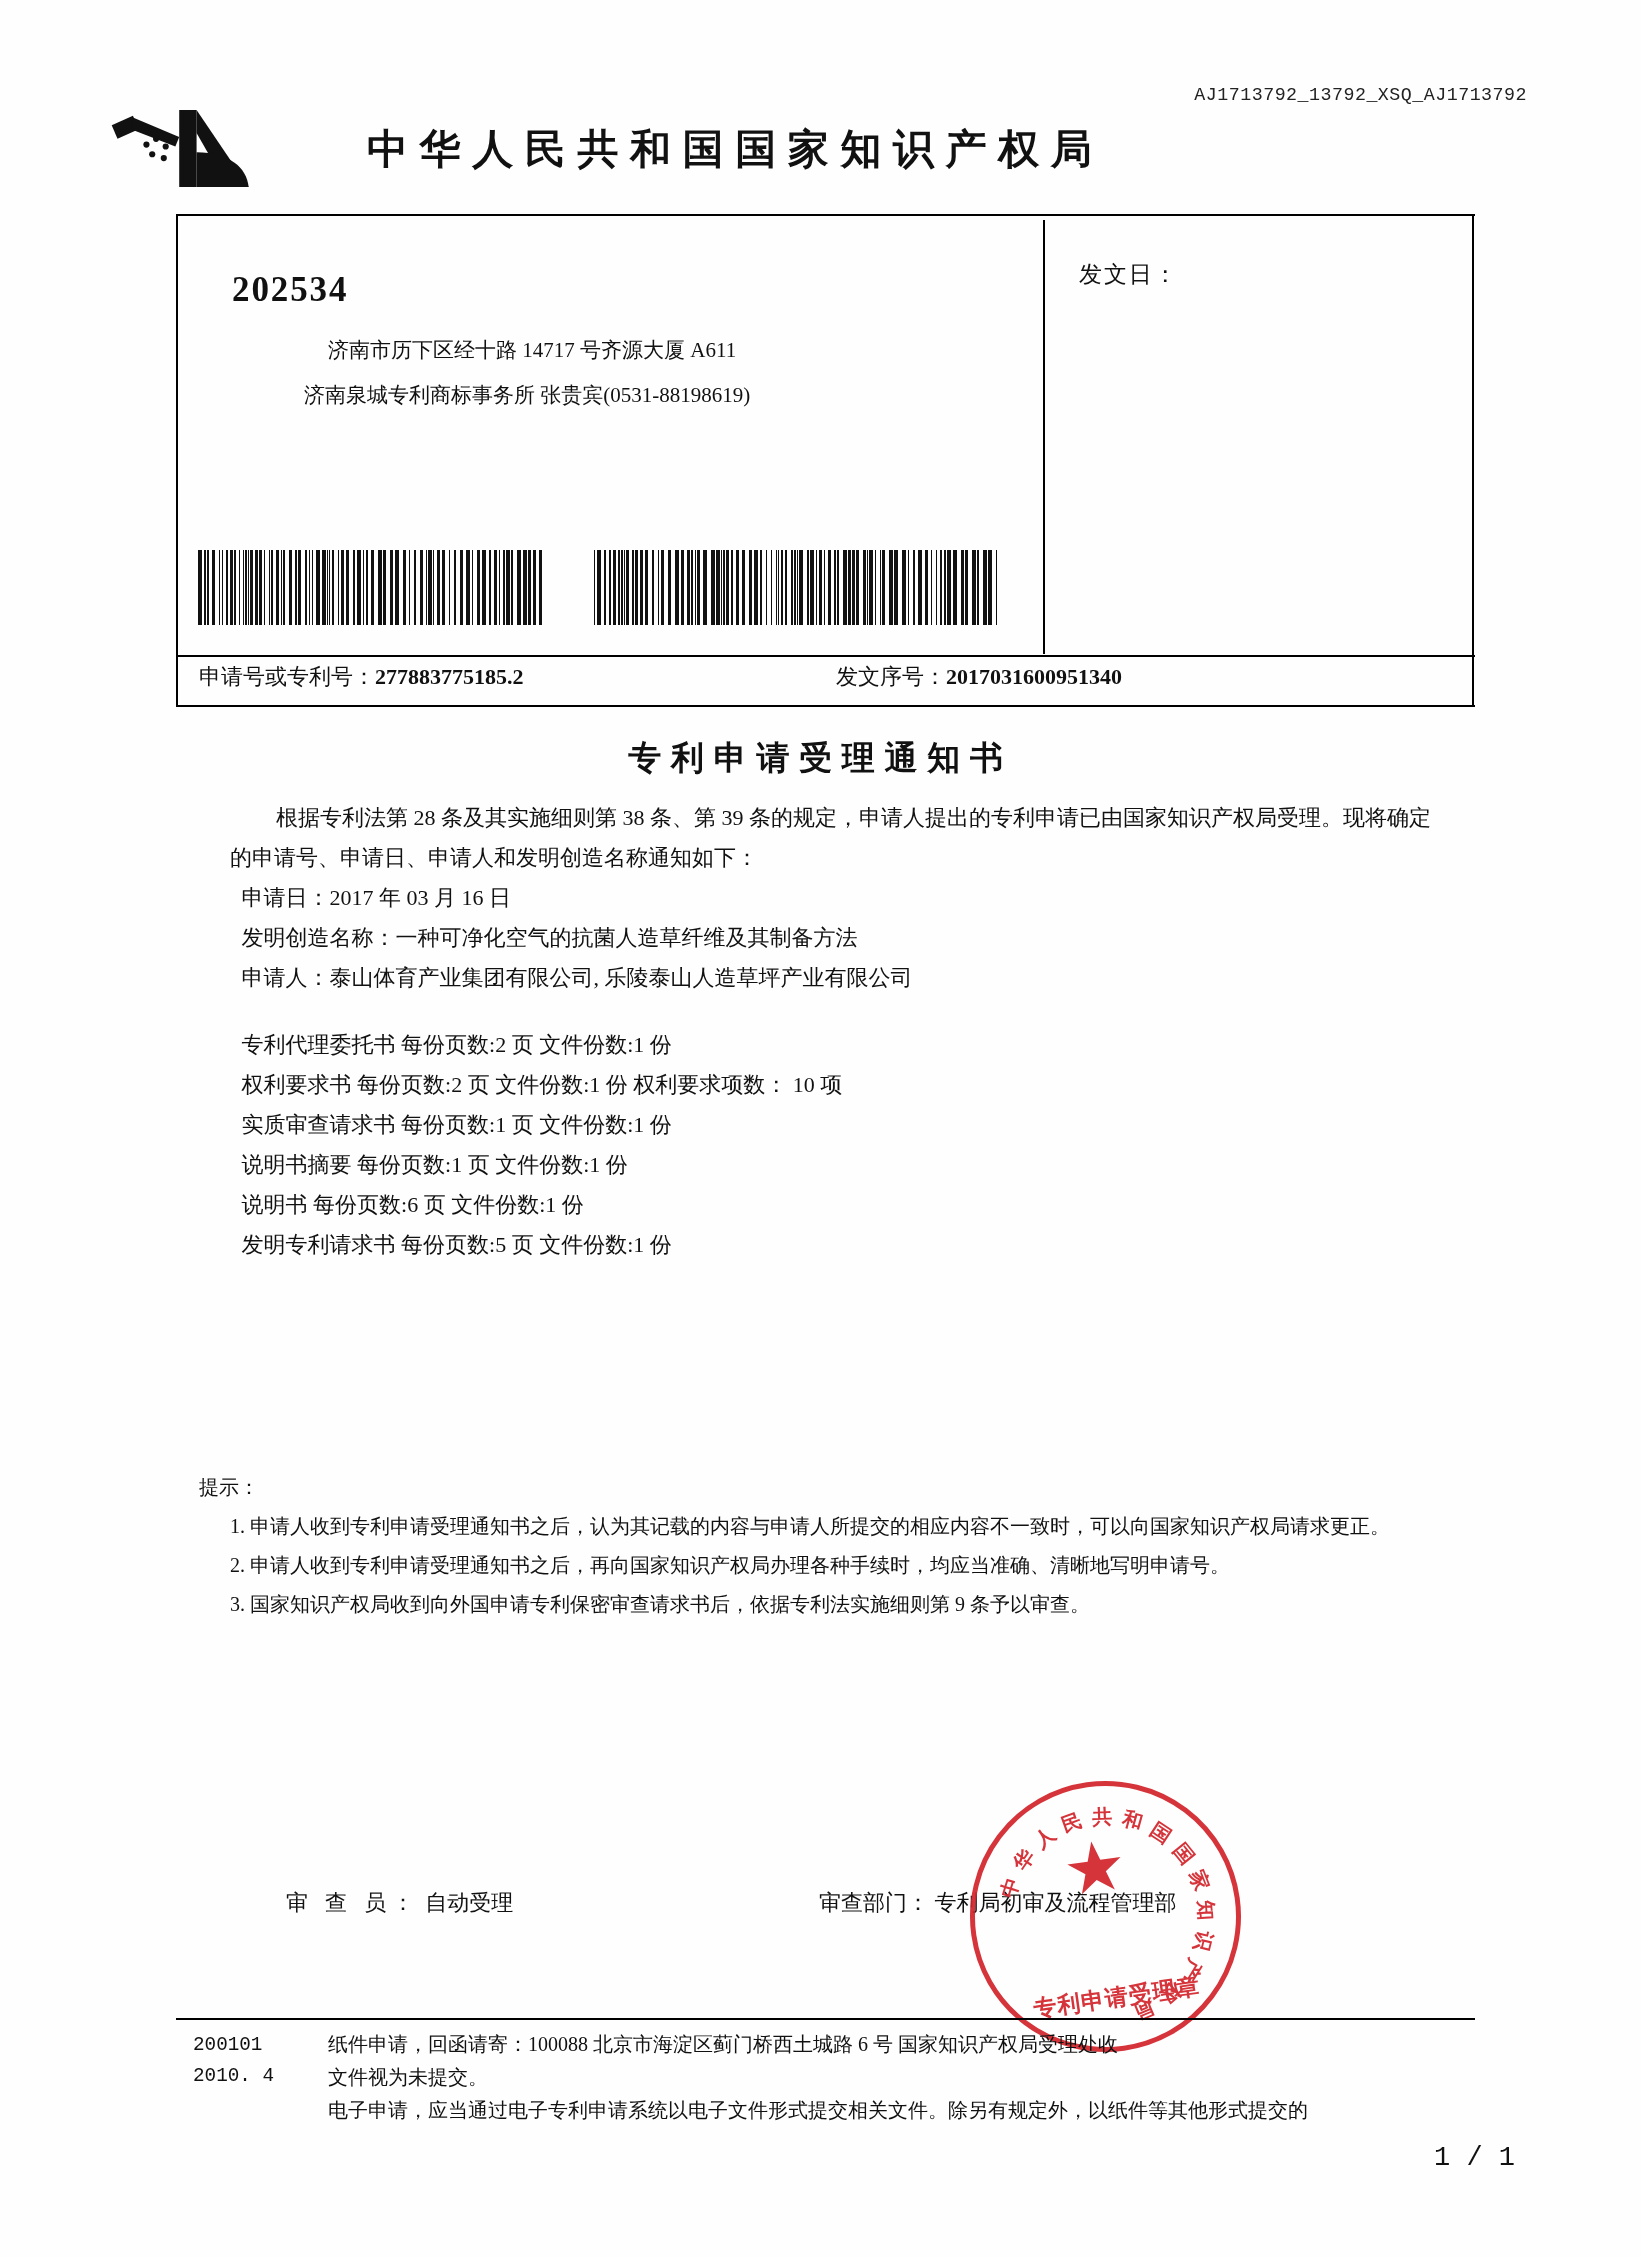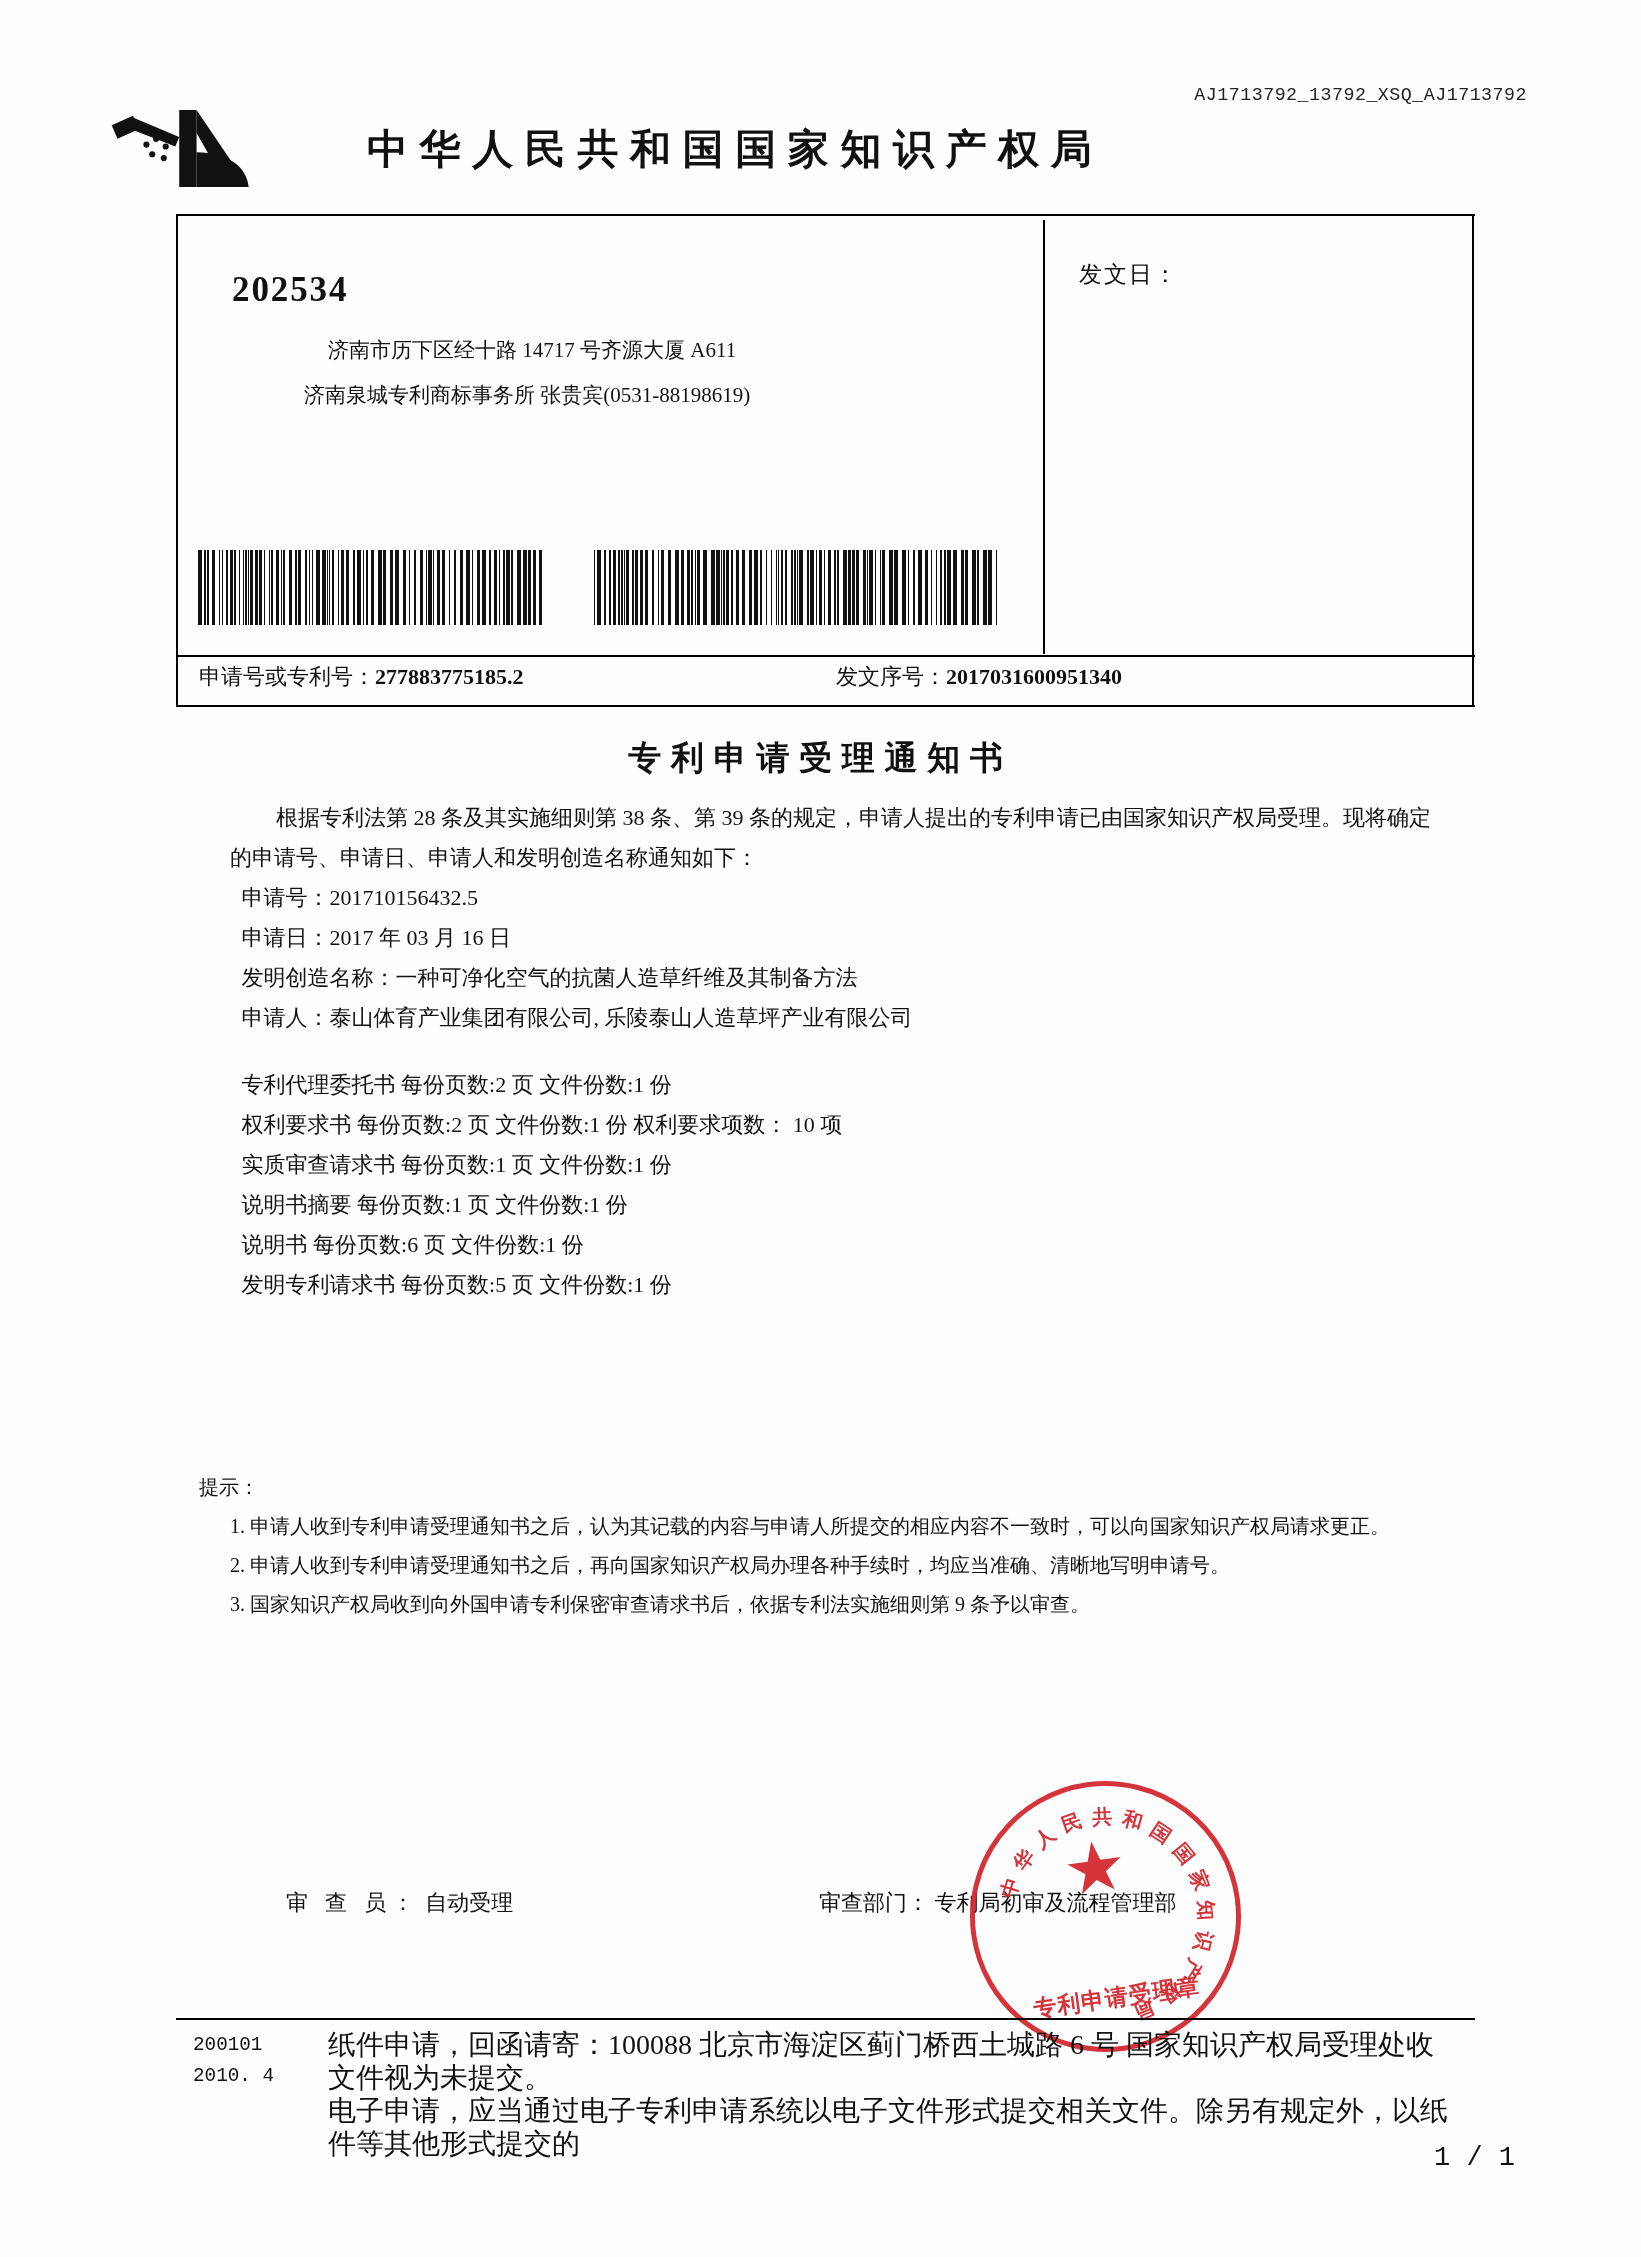--- a/index.html
+++ b/index.html
@@ -264,21 +264,21 @@
     top: 2030px;
     font-size: 19.3px;
     line-height: 31px;
     font-family: "Liberation Mono", monospace;
   }
   .foot-text {
     position: absolute;
     left: 328px;
     top: 2028px;
     width: 1139px;
-    font-size: 28px;
+    font-size: 20px;
     line-height: 33px;
   }
   .page-num {
     position: absolute;
     right: 126px;
     top: 2143px;
     font-size: 27px;
     font-family: "Liberation Mono", monospace;
   }
 </style>
@@ -329,21 +329,20 @@
     <span>申请号或专利号：</span><b>277883775185.2</b>
   </div>
   <div class="serialno">
     <span>发文序号：</span><b>2017031600951340</b>
   </div>
 
   <div class="doc-title">专利申请受理通知书</div>
 
   <div class="body-block">
     <div class="indent">根据专利法第 28 条及其实施细则第 38 条、第 39 条的规定，申请人提出的专利申请已由国家知识产权局受理。现将确定的申请号、申请日、申请人和发明创造名称通知如下：</div>
-    <div class="list-line">申请号：201710156432.5</div>
     <div class="list-line">申请日：2017 年 03 月 16 日</div>
     <div class="list-line">发明创造名称：一种可净化空气的抗菌人造草纤维及其制备方法</div>
     <div class="list-line">申请人：泰山体育产业集团有限公司, 乐陵泰山人造草坪产业有限公司</div>
     <div class="gap"></div>
     <div class="list-line">专利代理委托书  每份页数:2 页  文件份数:1 份</div>
     <div class="list-line">权利要求书  每份页数:2 页  文件份数:1 份  权利要求项数：  10 项</div>
     <div class="list-line">实质审查请求书  每份页数:1 页  文件份数:1 份</div>
     <div class="list-line">说明书摘要  每份页数:1 页  文件份数:1 份</div>
     <div class="list-line">说明书  每份页数:6 页  文件份数:1 份</div>
     <div class="list-line">发明专利请求书  每份页数:5 页  文件份数:1 份</div>

